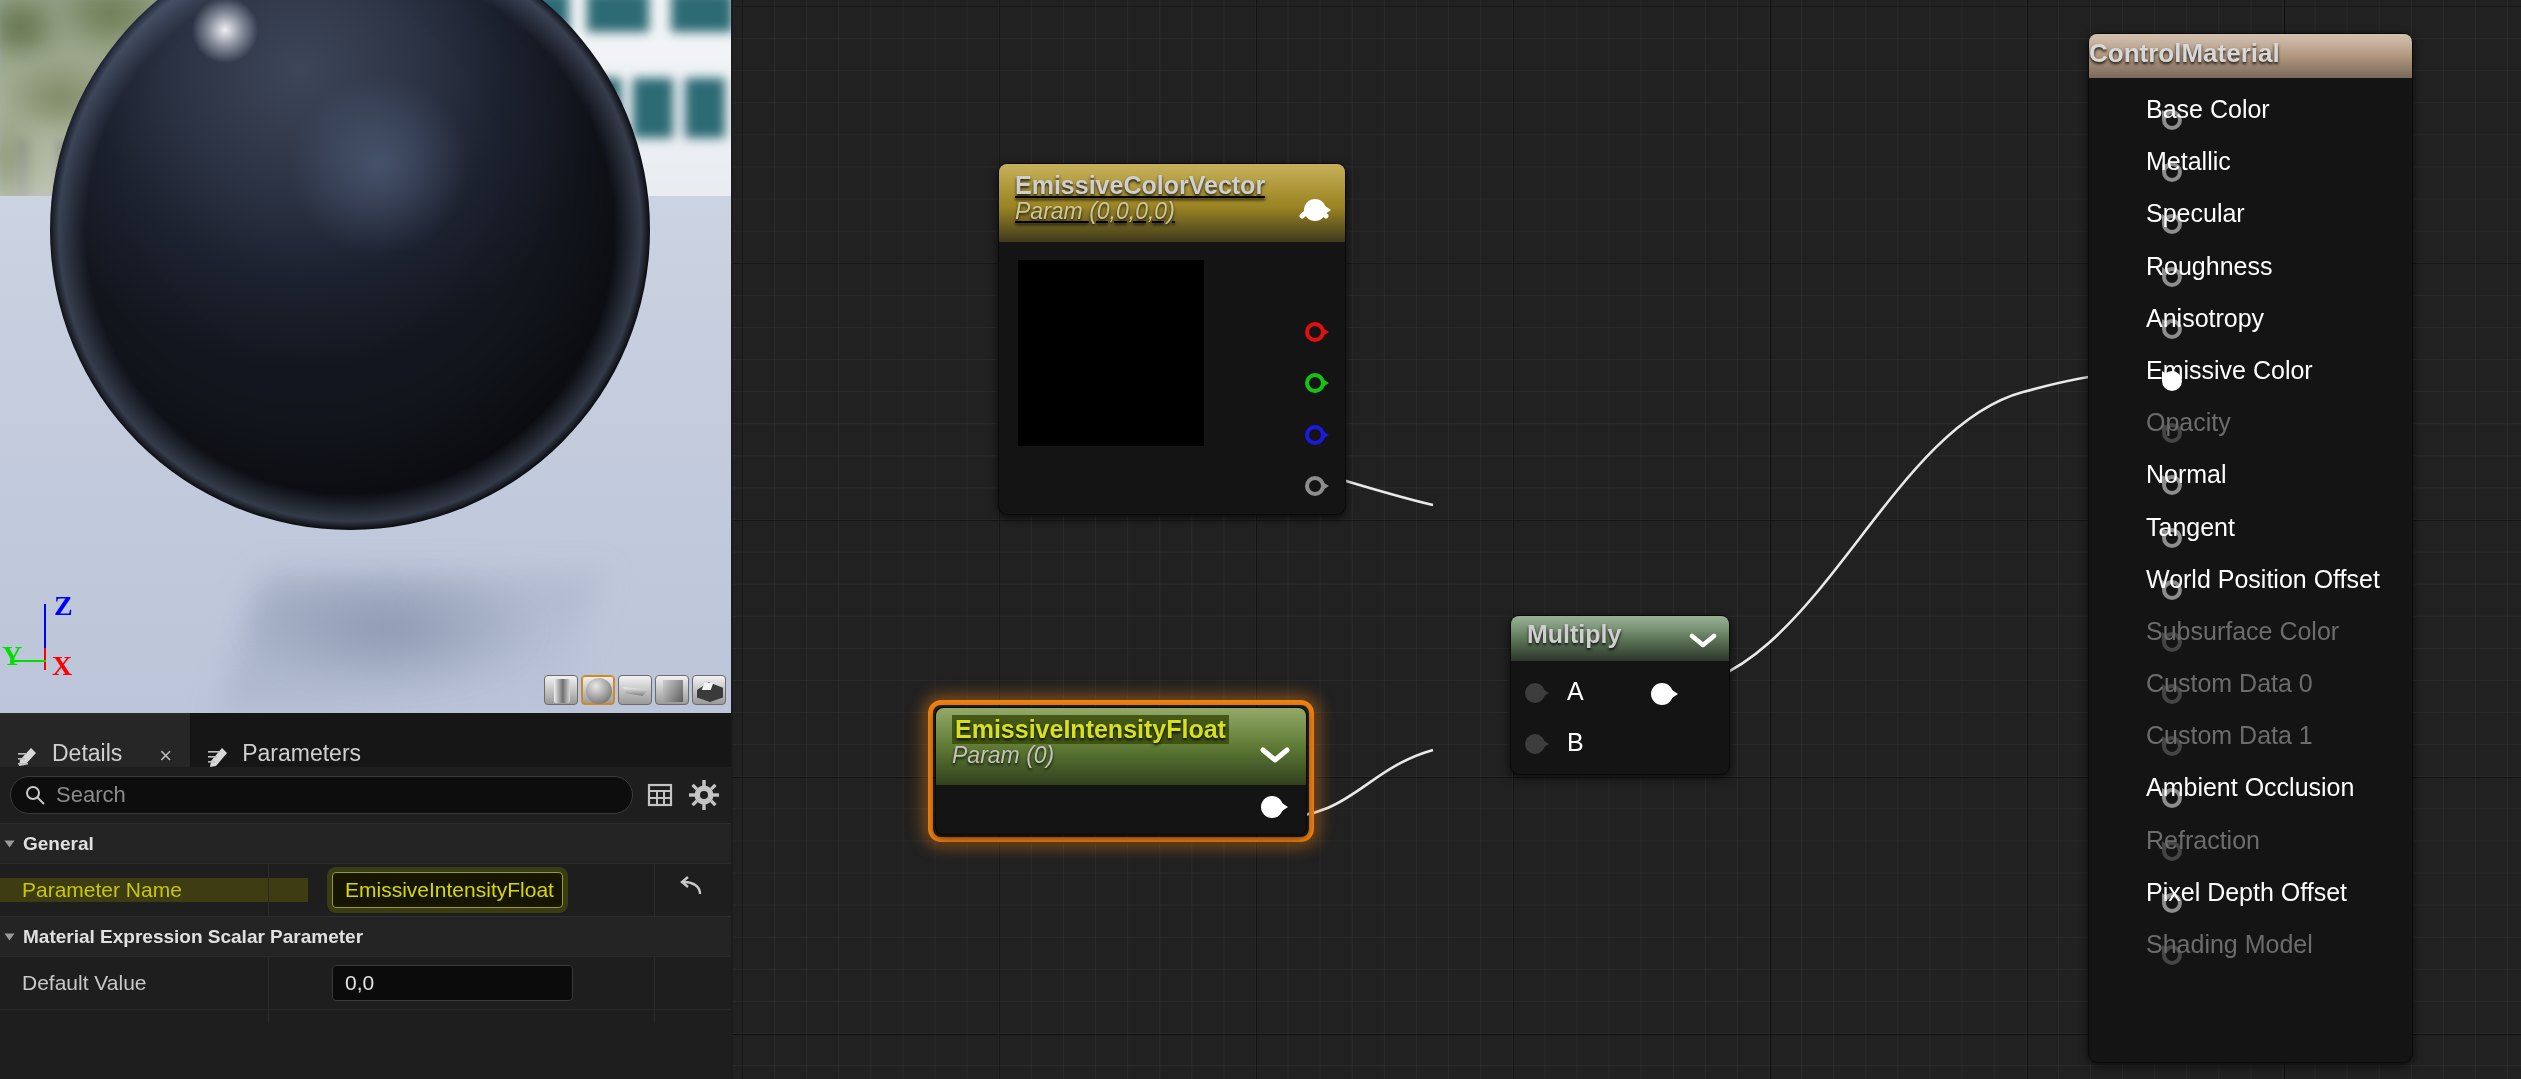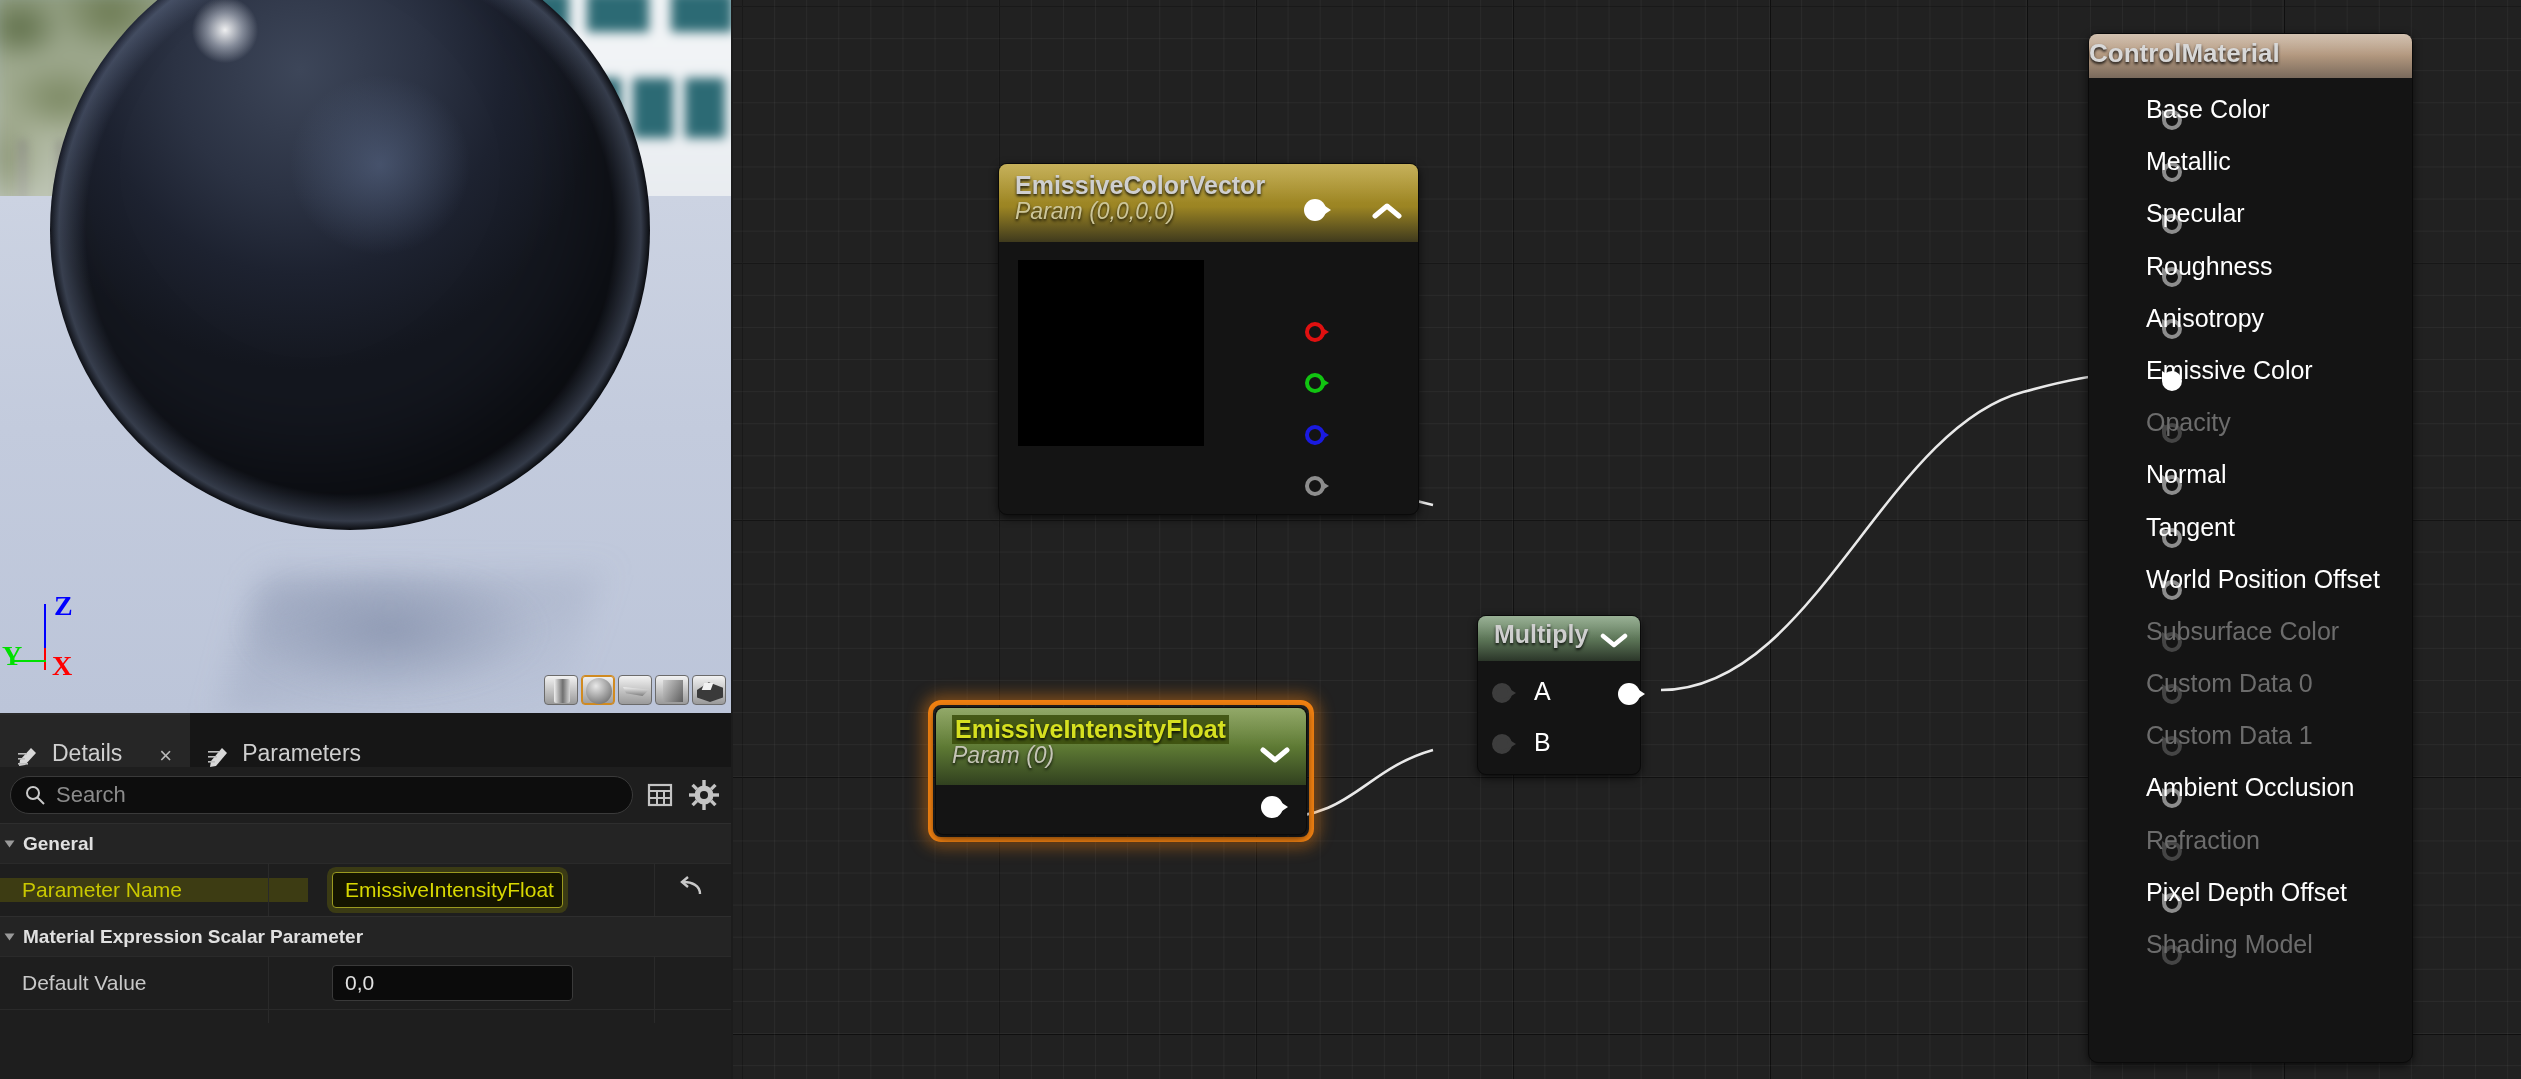--- a/index.html
+++ b/index.html
@@ -320,21 +320,21 @@
 
     <svg id="wires">
 
       <path d="M 362 270 C 480 270, 440 430, 560 465 C 620 483, 660 496, 700 505" fill="none" stroke="#e9e9e9" stroke-width="2.6"></path>
 
       <path d="M 540 818 C 620 818, 630 770, 700 750" fill="none" stroke="#e9e9e9" stroke-width="2.6"></path>
 
       <path d="M 928 690 C 1080 690, 1150 430, 1290 392 C 1330 381, 1360 375, 1383 374" fill="none" stroke="#e9e9e9" stroke-width="2.6"></path>
     </svg>
 
-    <div class="node" id="n-ecv" style="left:265px; top:163px; width:421px; height:352px;">
+    <div class="node" id="n-ecv" style="left:265px; top:163px; width:348px; height:352px;text-decoration:underline;">
       <div class="node-hdr" style="height:78px; background:linear-gradient(180deg,#b69b2d 0%, #9b8423 55%, #3f3a1d 100%);">
         <div class="gloss"></div>
         <div class="node-title">EmissiveColorVector</div>
         <div class="node-sub">Param (0,0,0,0)</div>
         <div class="node-chev" style="top:34px;">
           <svg width="30" height="18" viewBox="0 0 30 18">
               <path d="M3 14 L15 4 L27 14" fill="none" stroke="#fff" stroke-width="5" stroke-linecap="round" stroke-linejoin="round"></path>
             </svg>
         </div>
       </div>
@@ -377,21 +377,21 @@
         </div>
       </div>
       <div class="node-body" style="height:51px;">
         <div style="position:absolute;left:325px;top:11px;width:22px;height:22px;">
           <span style="position:absolute;left:0;top:0;width:22px;height:22px;border-radius:50%;background:#fff;"></span>
           <span style="position:absolute;left:18px;top:5px;width:0;height:0;border-left:9px solid #fff;border-top:6px solid transparent;border-bottom:6px solid transparent;"></span>
         </div>
       </div>
     </div>
 
-    <div class="node" id="n-mul" style="left:744px; top:615px; width:164px; height:160px;">
+    <div class="node" id="n-mul" style="left:777px; top:615px; width:220px; height:160px;">
       <div class="node-hdr" style="height:45px; padding-top:4px; background:linear-gradient(180deg,#7d9b78 0%, #5c7557 52%, #2b3629 100%);">
         <div class="gloss"></div>
         <div class="node-title" style="font-size:25px;">Multiply</div>
         <div class="node-chev" style="top:10px; right:12px;">
           <svg width="28" height="16" viewBox="0 0 28 16">
               <path d="M3 4 L14 13 L25 4" fill="none" stroke="#fff" stroke-width="4.5" stroke-linecap="round" stroke-linejoin="round"></path>
             </svg>
         </div>
       </div>
       <div class="node-body" style="height:113px;">

